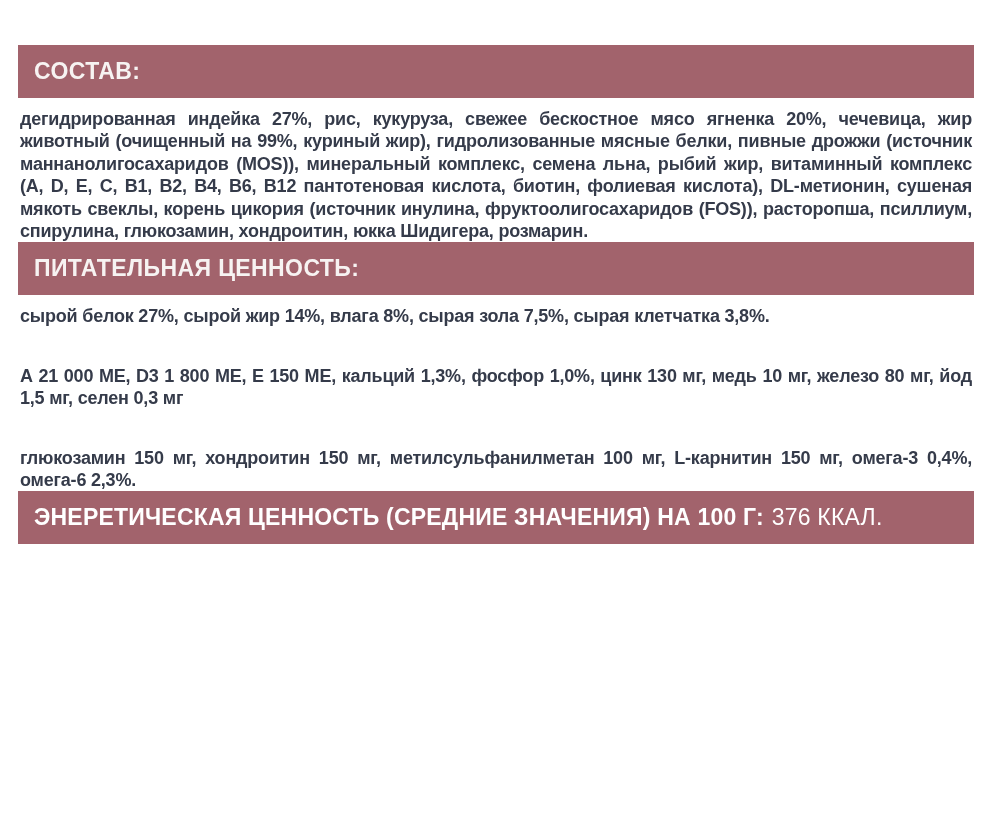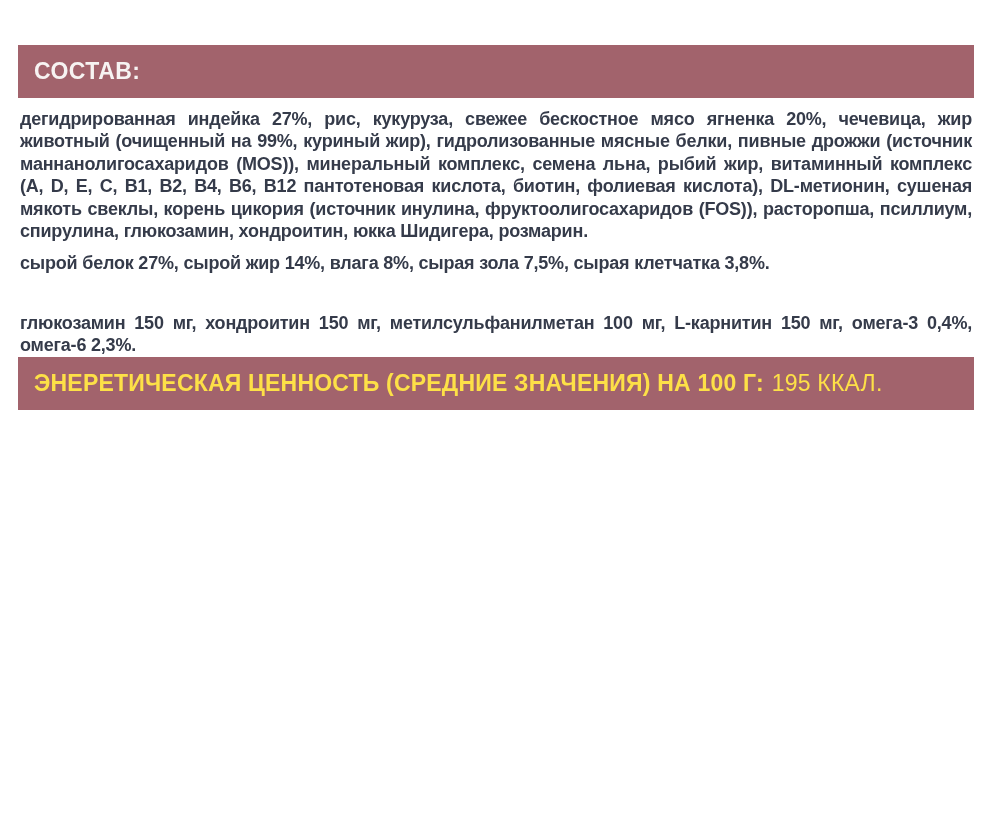--- a/index.html
+++ b/index.html
@@ -37,21 +37,21 @@
     letter-spacing: -0.2px;
     text-align: justify;
     margin: 10px 0 0 0;
     padding: 0 2px;
   }
   .gap-lg { }
   .gap-md { margin-bottom: 37px; }
   .gap-sm { }
   .energy-bar {
     background: #a2636c;
-    color: #fde047;
+    color: #ffffff;
     min-height: 53px;
     box-sizing: border-box;
     display: flex;
     align-items: center;
     padding: 0 16px;
     font-size: 23px;
     letter-spacing: 0.2px;
     white-space: nowrap;
   }
   .energy-label { font-weight: bold; }
@@ -63,28 +63,32 @@
 <div class="page">
 
   <section>
     <div class="section-bar">
       <span>СОСТАВ:</span>
     </div>
     <p class="section-body gap-lg">дегидрированная индейка 27%, рис, кукуруза, свежее бескостное мясо ягненка 20%, чечевица, жир животный (очищенный на 99%, куриный жир), гидролизованные мясные белки, пивные дрожжи (источник маннанолигосахаридов (MOS)), минеральный комплекс, семена льна, рыбий жир, витаминный комплекс (A, D, E, C, B1, B2, B4, B6, B12 пантотеновая кислота, биотин, фолиевая кислота), DL-метионин, сушеная мякоть свеклы, корень цикория (источник инулина, фруктоолигосахаридов (FOS)), расторопша, псиллиум, спирулина, глюкозамин, хондроитин, юкка Шидигера, розмарин.</p>
   </section>
 
   <section>
+    <div class="section-bar">
+      <span>ПИТАТЕЛЬНАЯ ЦЕННОСТЬ:</span>
+    </div>
     <p class="section-body gap-md">сырой белок 27%, сырой жир 14%, влага 8%, сырая зола 7,5%, сырая клетчатка 3,8%.</p>
   </section>
 
   <section>
+    <p class="section-body gap-md">А 21 000 МЕ, D3 1 800 МЕ, Е 150 МЕ, кальций 1,3%, фосфор 1,0%, цинк 130 мг, медь 10 мг, железо 80 мг, йод 1,5 мг, селен 0,3 мг</p>
   </section>
 
   <section>
     <p class="section-body gap-sm">глюкозамин 150 мг, хондроитин 150 мг, метилсульфанилметан 100 мг, L-карнитин 150 мг, омега-3 0,4%, омега-6 2,3%.</p>
   </section>
 
   <div class="energy-bar">
     <span class="energy-label">ЭНЕРЕТИЧЕСКАЯ ЦЕННОСТЬ (СРЕДНИЕ ЗНАЧЕНИЯ) НА 100 Г:</span>
-    <span class="energy-value">195 ККАЛ.</span>
+    <span class="energy-value">376 ККАЛ.</span>
   </div>
 
 </div>
 
 </body></html>

